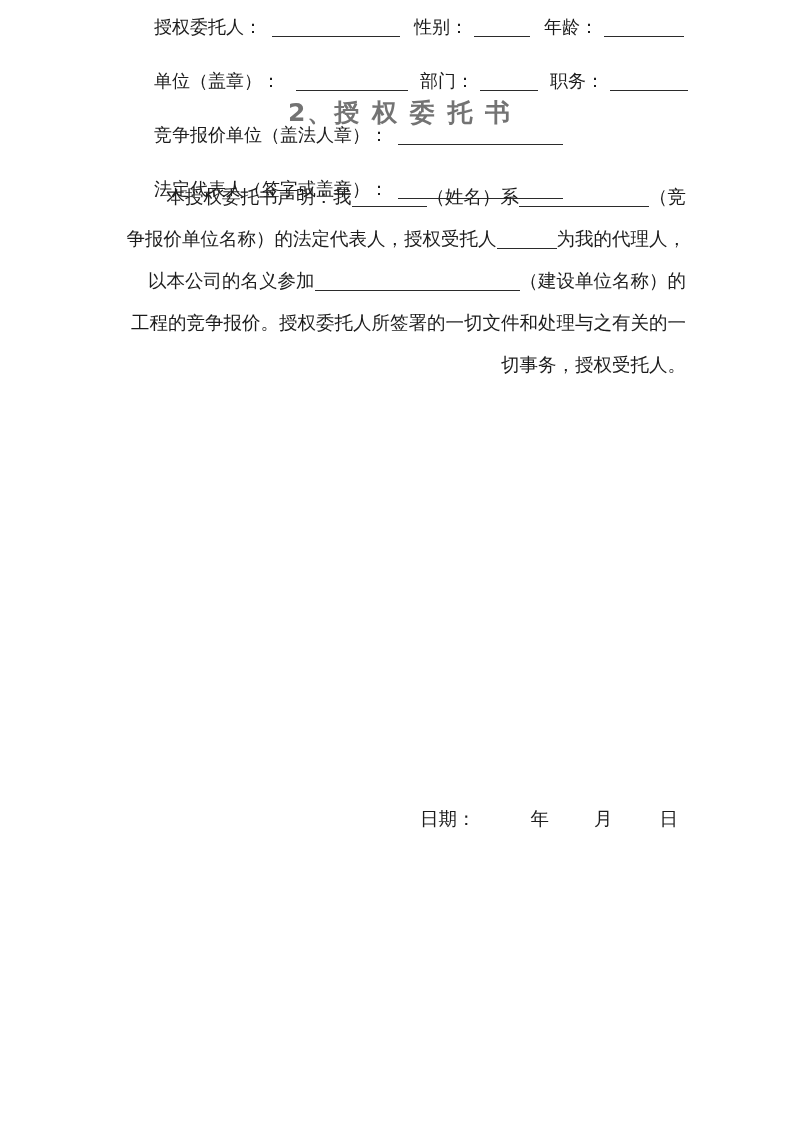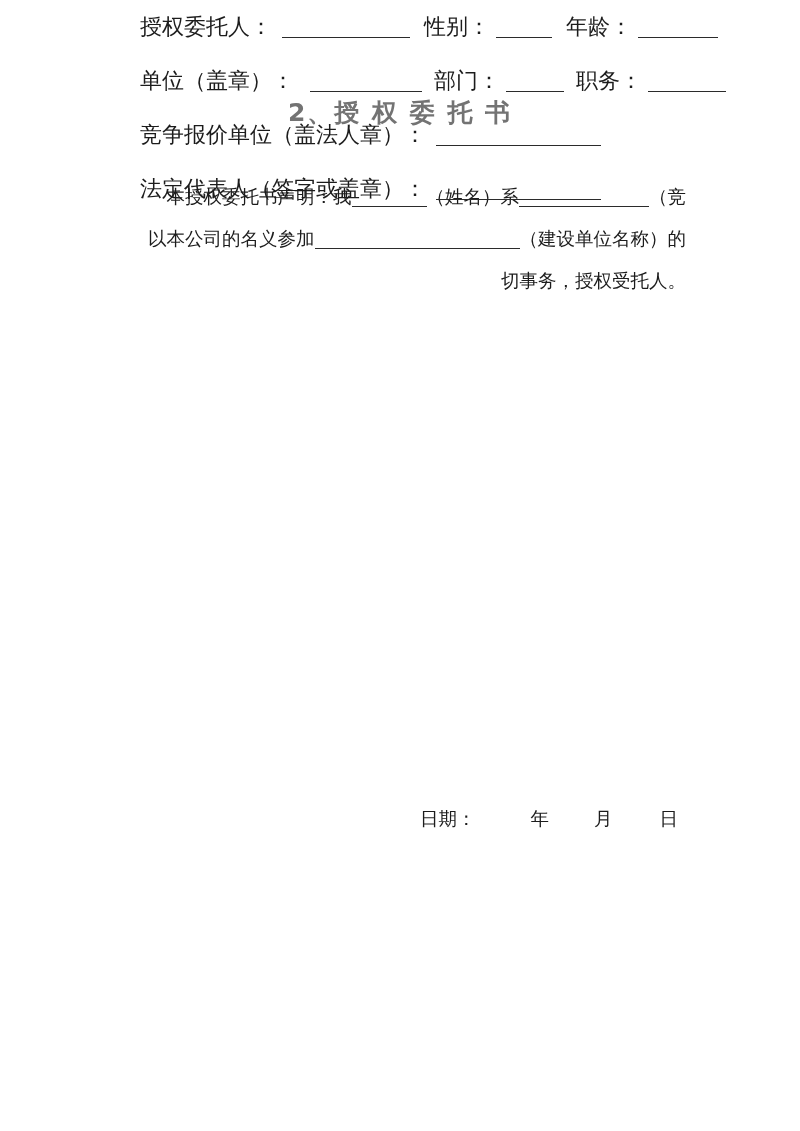--- a/index.html
+++ b/index.html
@@ -15,21 +15,21 @@
     position:absolute;top:96px;left:0;width:100%;
     text-align:center;
     font-size:25px;font-weight:bold;
     letter-spacing:2px;
     color:#737373;
   }
   .para{position:absolute;left:120px;width:566px;font-size:18.5px;}
   .para .line{line-height:42px;height:42px;white-space:nowrap;text-align:right;}
   .p1{top:176px;}
   .p2{top:386px;}
-  .form{position:absolute;left:140px;width:560px;font-size:22px;}
+  .form{position:absolute;left:154px;width:560px;font-size:18px;}
   .form .line{line-height:54px;height:54px;white-space:nowrap;}
   .dateline{position:absolute;left:420px;top:798px;font-size:18.5px;}
   .dateline .line{line-height:42px;height:42px;white-space:nowrap;}
   .txt{display:inline;}
   .blank{
     display:inline-block;
     height:1em;
     vertical-align:-4px;
     border-bottom:1.3px solid #2b2b2b;
   }
@@ -37,21 +37,23 @@
 </style>
 </head>
 <body>
 
 <div class="page">
 
   <div class="title">2、授 权 委 托 书</div>
 
   <div class="para p1">
       <div class="line"><span class="gap" style="width: 36px;"></span><span class="txt">本授权委托书声明：我</span><span class="blank" style="width: 75px;"></span><span class="txt">（姓名）系</span><span class="blank" style="width: 130px;"></span><span class="txt">（竞</span></div>
+      <div class="line"><span class="txt">争报价单位名称）的法定代表人，授权受托人</span><span class="blank" style="width: 60px;"></span><span class="txt">为我的代理人，</span></div>
       <div class="line"><span class="txt">以本公司的名义参加</span><span class="blank" style="width: 205px;"></span><span class="txt">（建设单位名称）的</span></div>
+      <div class="line"><span class="txt">工程的竞争报价。授权委托人所签署的一切文件和处理与之有关的一</span></div>
       <div class="line"><span class="txt">切事务，授权受托人。</span></div>
     </div>
 
 
   <div class="form">
       <div class="line"><span class="txt">授权委托人：</span><span class="gap" style="width: 10px;"></span><span class="blank" style="width: 128px;"></span><span class="gap" style="width: 14px;"></span><span class="txt">性别：</span><span class="gap" style="width: 6px;"></span><span class="blank" style="width: 56px;"></span><span class="gap" style="width: 14px;"></span><span class="txt">年龄：</span><span class="gap" style="width: 6px;"></span><span class="blank" style="width: 80px;"></span></div>
       <div class="line"><span class="txt">单位（盖章）：</span><span class="gap" style="width: 16px;"></span><span class="blank" style="width: 112px;"></span><span class="gap" style="width: 12px;"></span><span class="txt">部门：</span><span class="gap" style="width: 6px;"></span><span class="blank" style="width: 58px;"></span><span class="gap" style="width: 12px;"></span><span class="txt">职务：</span><span class="gap" style="width: 6px;"></span><span class="blank" style="width: 78px;"></span></div>
       <div class="line"><span class="txt">竞争报价单位（盖法人章）：</span><span class="gap" style="width: 10px;"></span><span class="blank" style="width: 165px;"></span></div>
       <div class="line"><span class="txt">法定代表人（签字或盖章）：</span><span class="gap" style="width: 10px;"></span><span class="blank" style="width: 165px;"></span></div>
     </div>

